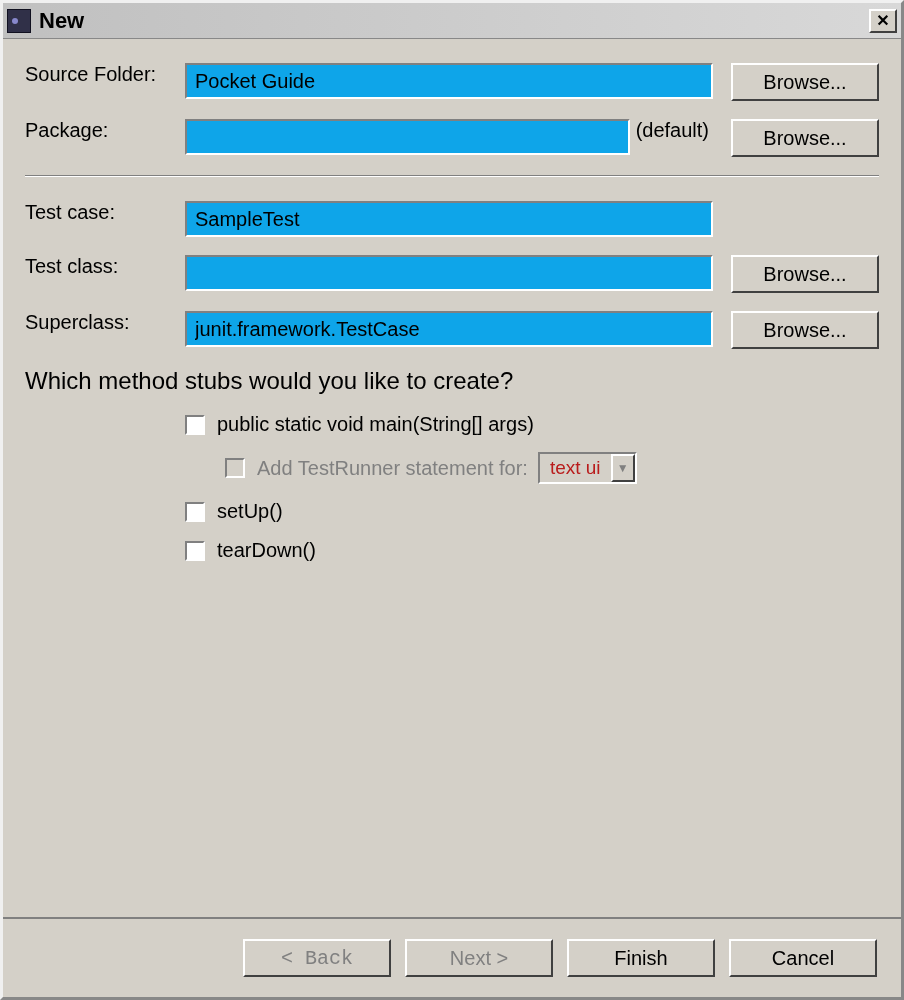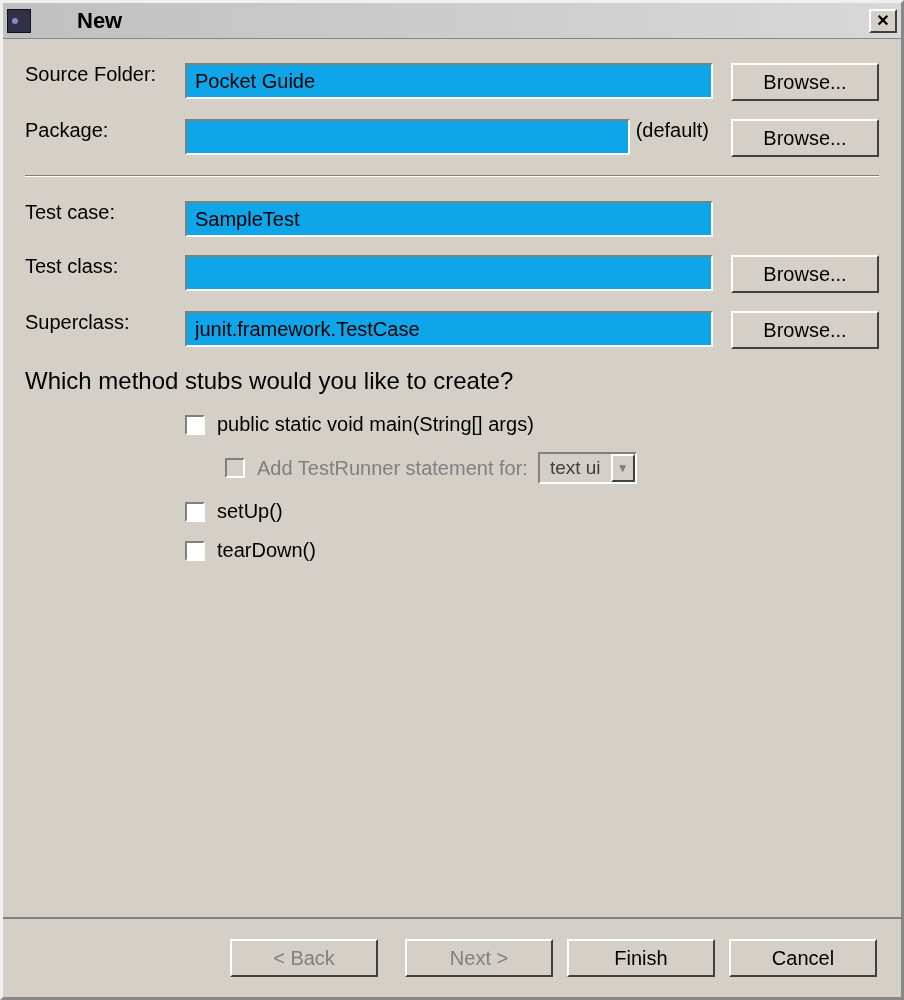--- a/index.html
+++ b/index.html
@@ -22,21 +22,20 @@
   display: flex;
   flex-direction: column;
 }
 .titlebar {
   height: 36px;
   background: linear-gradient(to right, #c0c0c0, #d8d8d8);
   display: flex;
   align-items: center;
   padding: 0 4px;
   border-bottom: 1px solid #888;
-  gap: 38px;
 }
 .titlebar-icon {
   width: 24px; height: 24px;
   background: #303048;
   border: 1px solid #101020;
   margin-right: 8px;
   position: relative;
 }
 .titlebar-icon::before {
   content: "";
@@ -187,21 +186,21 @@
   align-items: center;
   border: 2px solid #808080;
   border-right-color: #fff;
   border-bottom-color: #fff;
   background: #d4d0c8;
   height: 32px;
   margin-left: 10px;
 }
 .combo-text {
   padding: 0 10px;
-  color: #404040;
+  color: #b91c1c;
   font-size: 19px;
 }
 .combo-arrow {
   width: 24px; height: 28px;
   background: #d4d0c8;
   border: 2px solid #fff;
   border-right-color: #404040;
   border-bottom-color: #404040;
   display: flex; align-items: center; justify-content: center;
   color: #808080;
@@ -210,21 +209,21 @@
 .button-bar {
   border-top: 2px solid #808080;
   padding: 20px 24px;
   display: flex;
   justify-content: flex-end;
   gap: 0;
   align-items: center;
 }
 .button-bar .btn { margin-left: 14px; }
 .button-bar .pair { display: flex; gap: 0; }
-.button-bar .pair .btn:first-child { margin-right: 13px; }
+.button-bar .pair .btn:first-child { margin-right: 0; font-family: Liberation Mono, monospace; }
 </style>
 </head>
 <body>
 
 <div class="window">
 
   <div class="titlebar">
     <div class="titlebar-icon"></div>
     <div class="titlebar-title">New</div>
     <div class="titlebar-spacer"></div>

